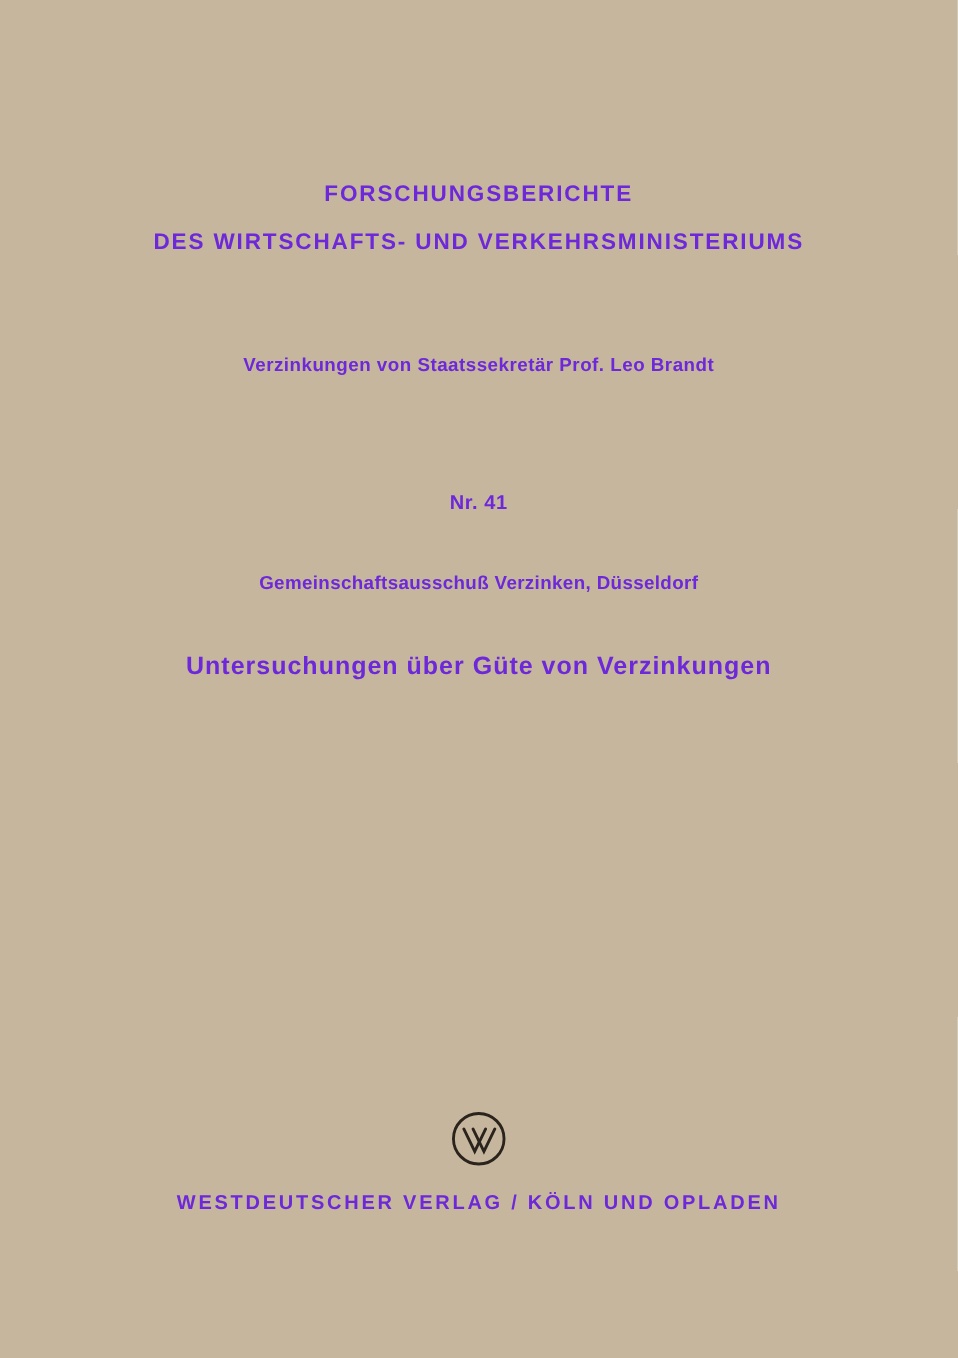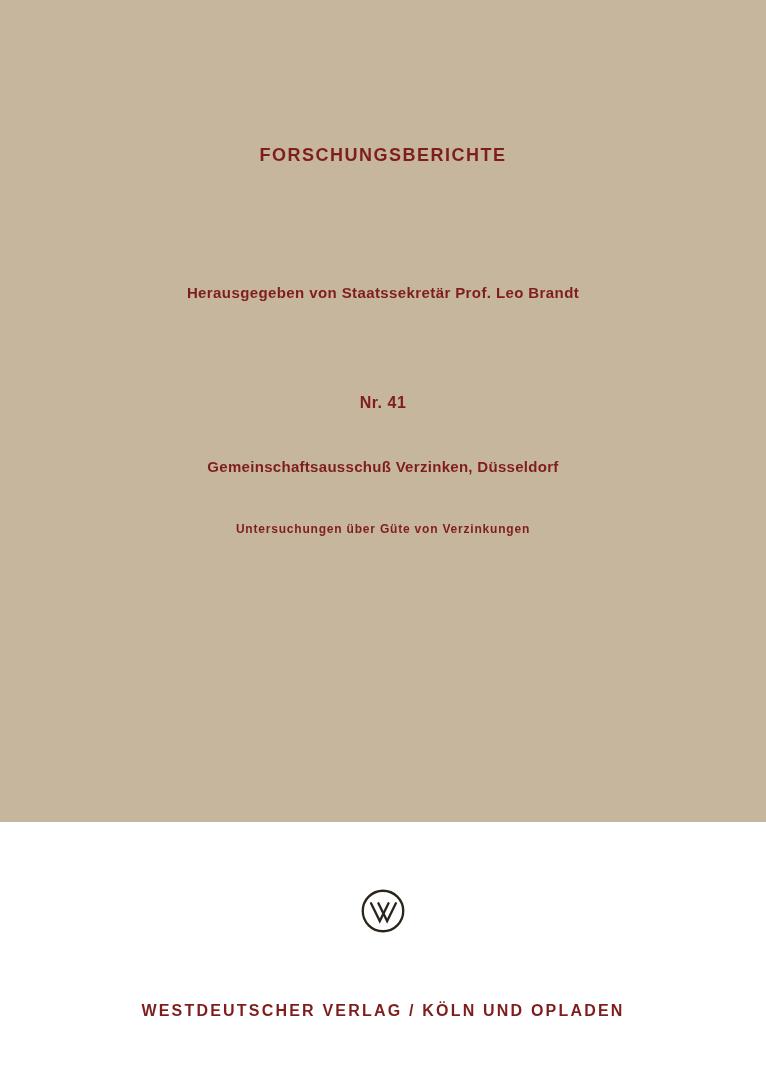--- a/index.html
+++ b/index.html
@@ -8,23 +8,23 @@
   }
   body {
     width: 766px;
     height: 1086px;
     font-family: "Liberation Sans", sans-serif;
     overflow: hidden;
   }
   .cover {
     position: relative;
     width: 766px;
-    height: 822px;
+    height: 1086px;
     background: #c6b69d;
-    color: #7f1d1d;
+    color: #6d28d9;
   }
   .centered {
     position: absolute;
     left: 0;
     width: 100%;
     text-align: center;
     font-weight: 700;
     white-space: nowrap;
   }
   .series-title {
@@ -43,53 +43,53 @@
     font-size: 16px;
     letter-spacing: 0.5px;
   }
   .author-line {
     top: 458px;
     font-size: 15px;
     letter-spacing: 0.3px;
   }
   .book-title {
     top: 522px;
-    font-size: 12px;
+    font-size: 20px;
     letter-spacing: 0.8px;
   }
   .logo-wrap {
     position: absolute;
     top: 888px;
     left: 0;
     width: 100%;
     display: flex;
     justify-content: center;
   }
   .logo-wrap svg {
     width: 46px;
     height: 46px;
     display: block;
   }
   .publisher-line {
     top: 954px;
     font-size: 16px;
     letter-spacing: 2.2px;
-    margin-top: 48px;
   }
 </style>
 </head>
 <body>
 
 <div class="cover">
 
   <div class="centered series-title">
     <div>FORSCHUNGSBERICHTE</div>
+    <div>DES WIRTSCHAFTS- UND VERKEHRSMINISTERIUMS</div>
   </div>
 
-  <div class="centered editor-line">Herausgegeben von Staatssekretär Prof. Leo Brandt</div>
+  <div class="centered editor-line">Verzinkungen von Staatssekretär Prof. Leo Brandt</div>
 
   <div class="centered issue-number">Nr. 41</div>
 
   <div class="centered author-line">Gemeinschaftsausschuß Verzinken, Düsseldorf</div>
 
   <div class="centered book-title">Untersuchungen über Güte von Verzinkungen</div>
 
   <div class="logo-wrap">
     <svg viewBox="0 0 100 100" fill="none" stroke="#2a241c" stroke-width="5" stroke-linecap="round" stroke-linejoin="miter">
       <circle cx="50" cy="50" r="44"></circle>

